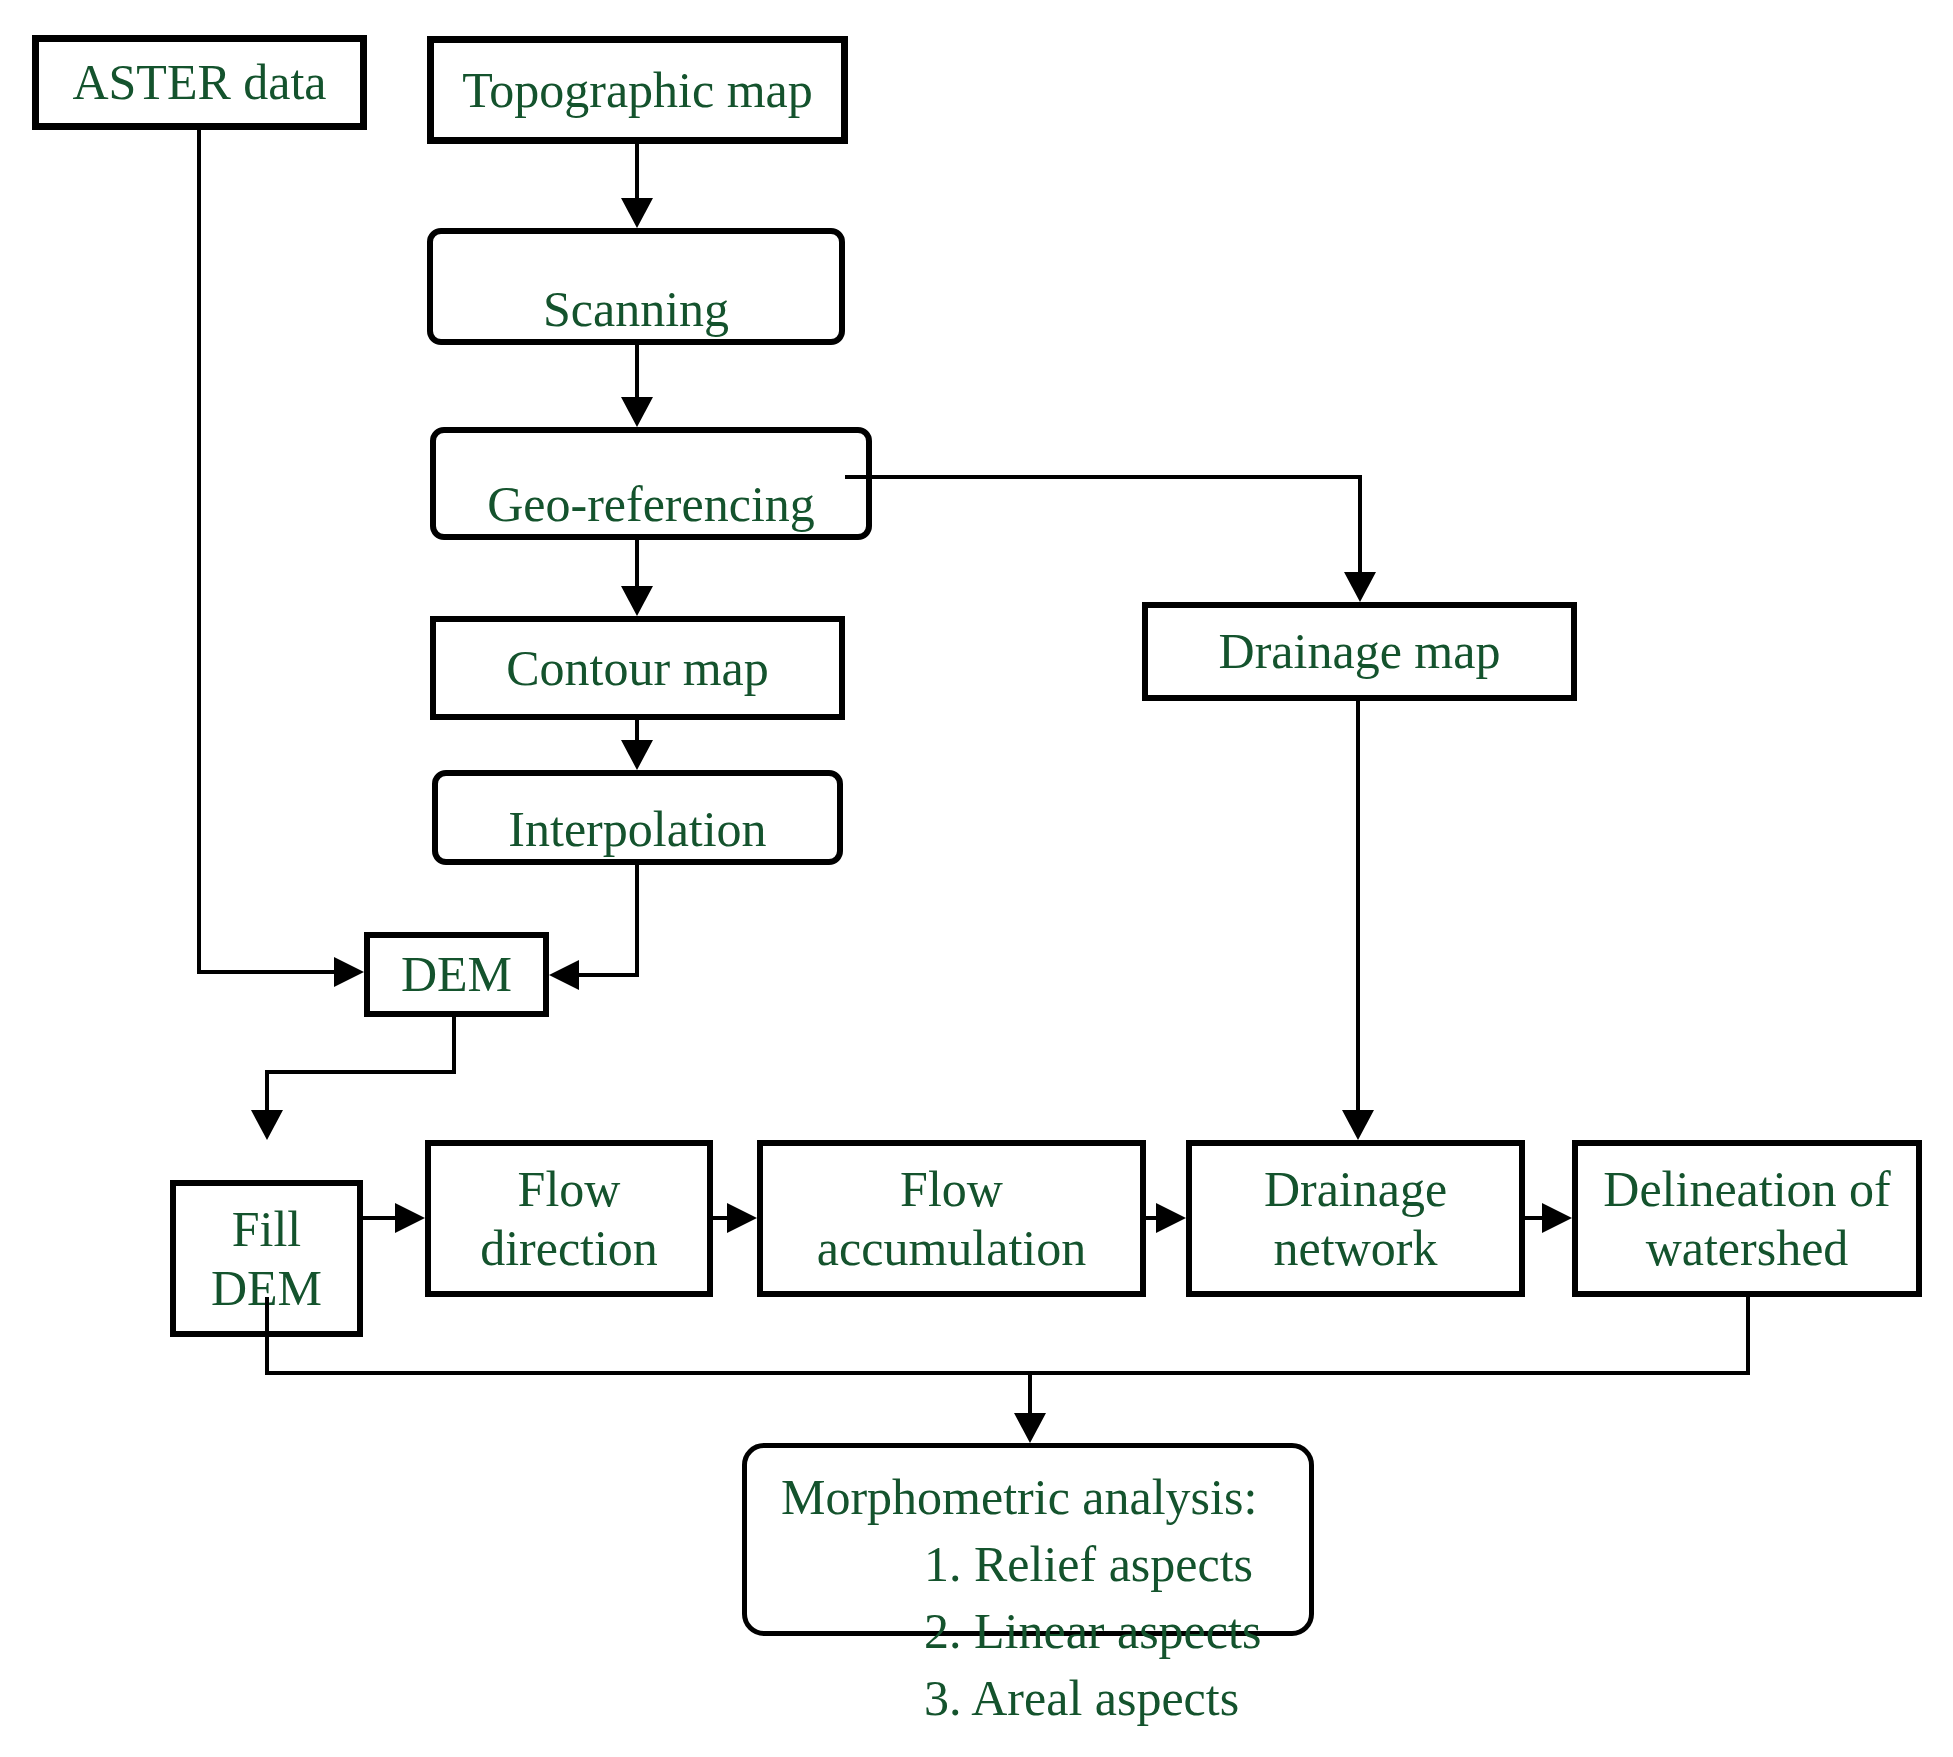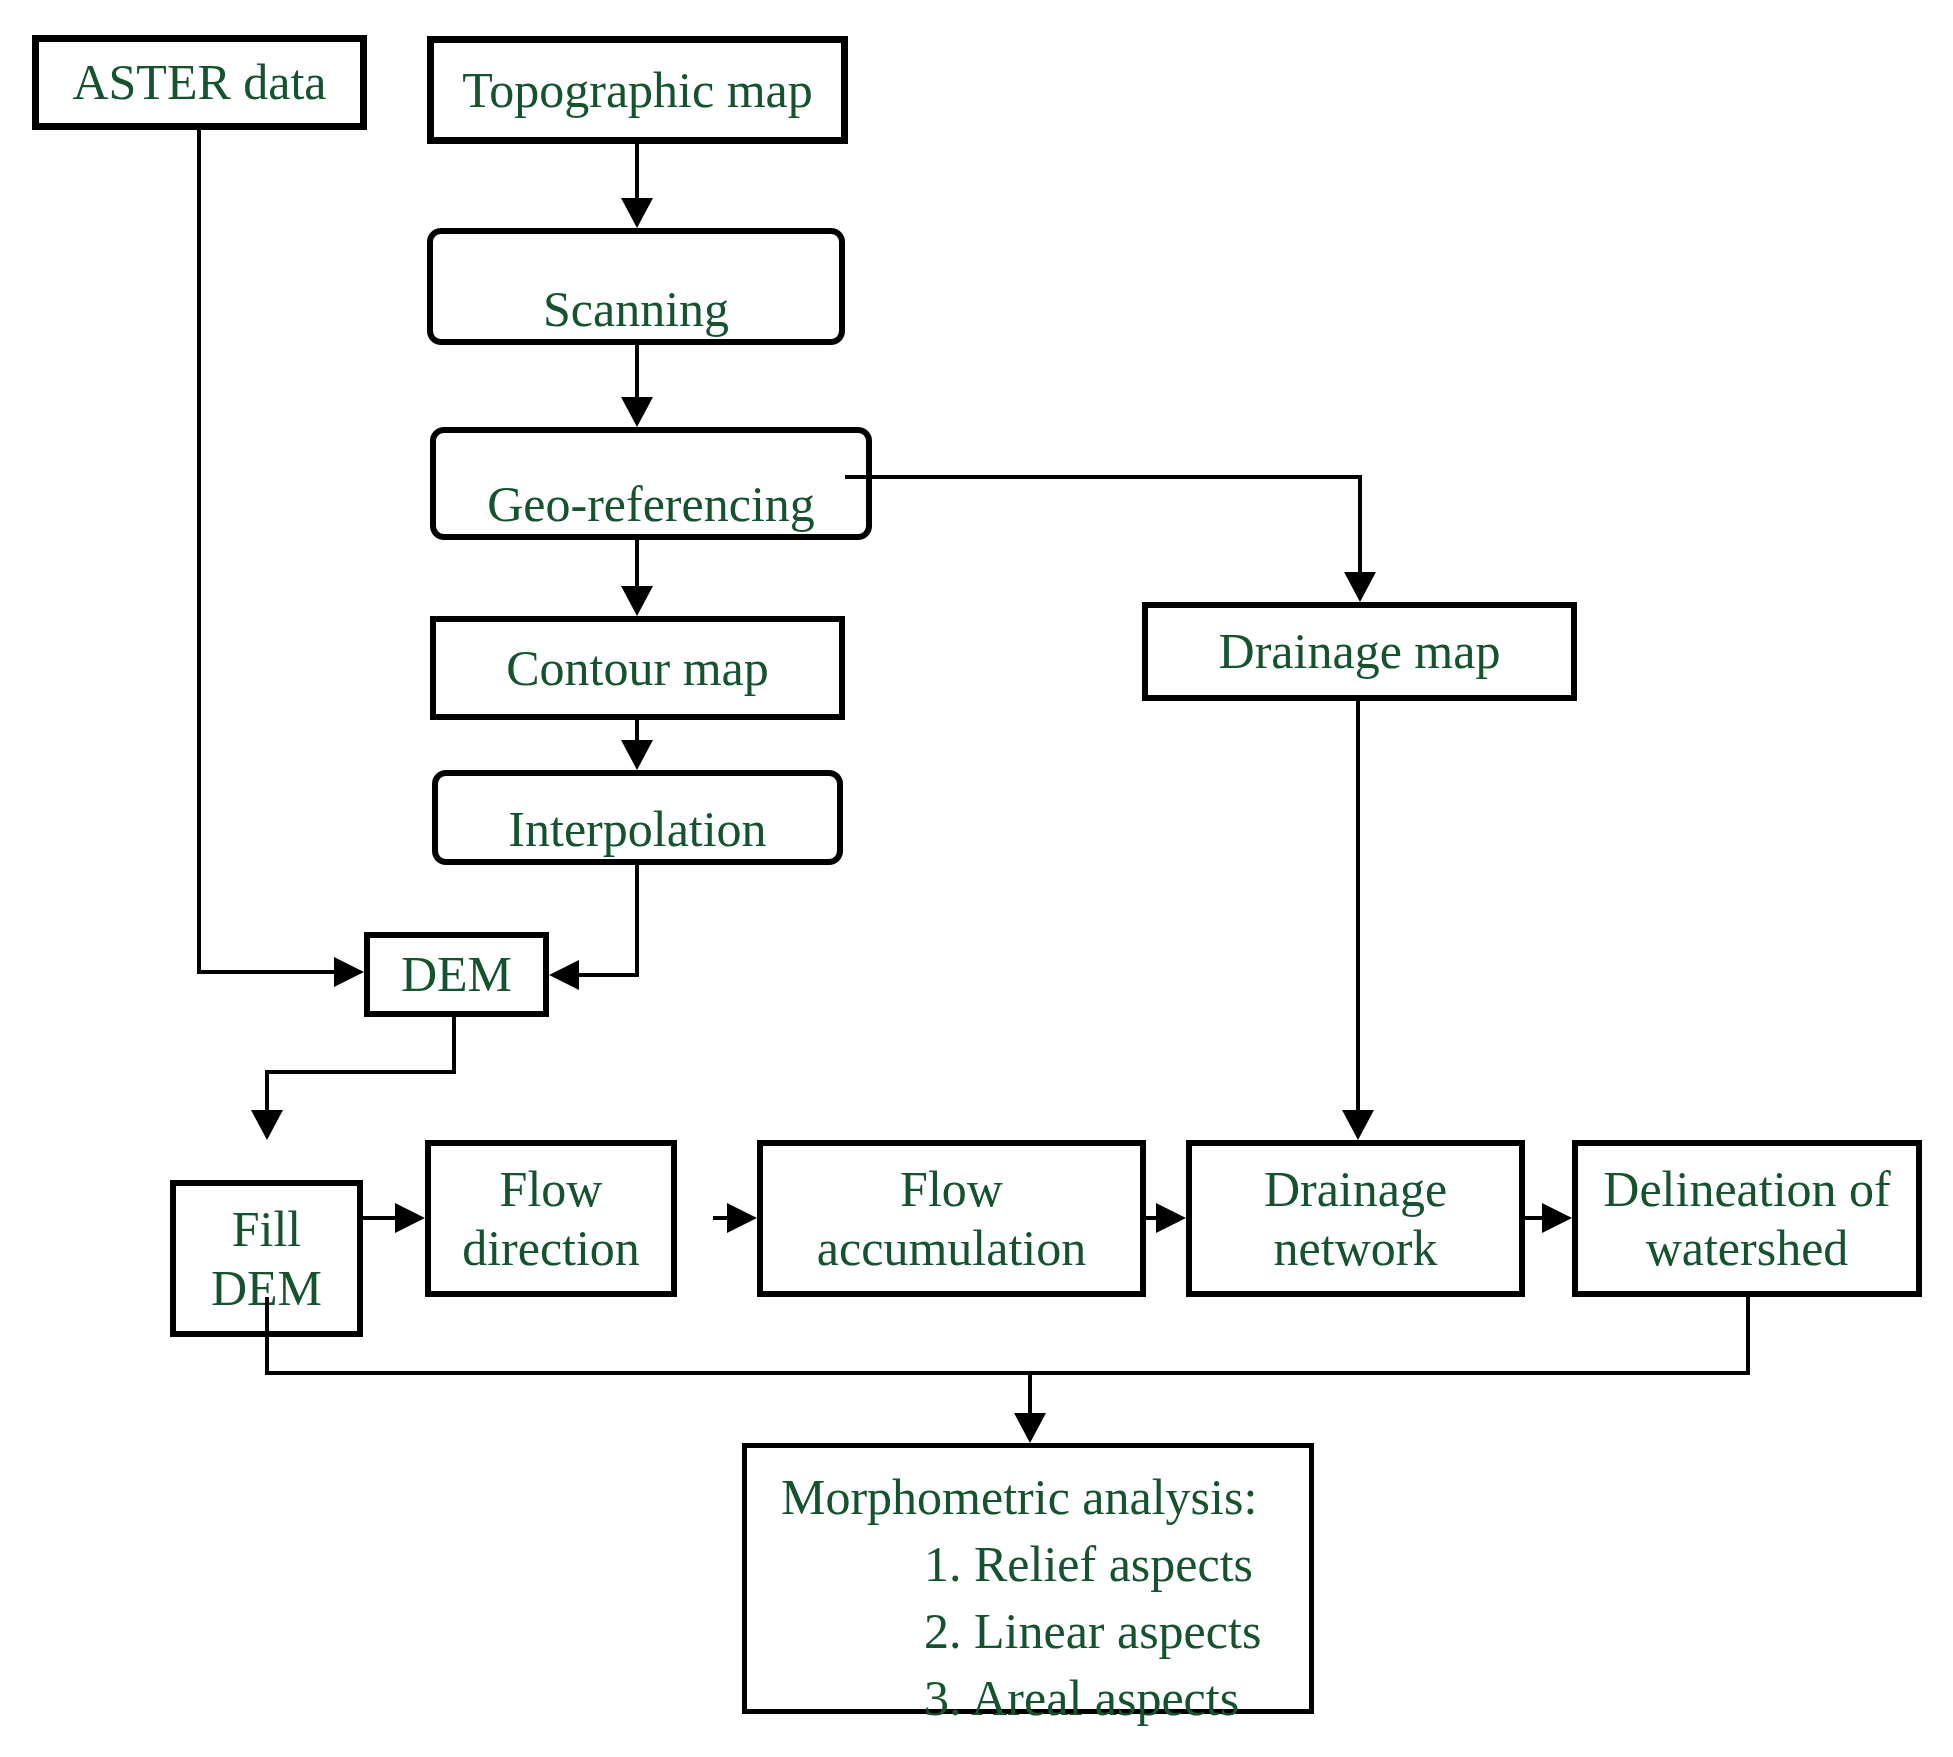--- a/index.html
+++ b/index.html
@@ -101,37 +101,37 @@
   </div>
 
   <div class="box" style="left:1142px; top:602px; width:435px; height:99px;">
     <span>Drainage map</span>
   </div>
 
   <div class="box" style="left:170px; top:1140px; width:193px; height:157px;margin-top:40px;">
     <span>Fill DEM</span>
   </div>
 
-  <div class="box" style="left:425px; top:1140px; width:252px; height:157px;">
+  <div class="box" style="left:425px; top:1140px; width:288px; height:157px;">
     <span>Flow direction</span>
   </div>
 
   <div class="box" style="left:757px; top:1140px; width:389px; height:157px;">
     <span>Flow accumulation</span>
   </div>
 
   <div class="box" style="left:1186px; top:1140px; width:339px; height:157px;">
     <span>Drainage network</span>
   </div>
 
   <div class="box" style="left:1572px; top:1140px; width:350px; height:157px;">
     <span>Delineation of watershed</span>
   </div>
 
-  <div class="morpho-box" style="left:742px; top:1443px; width:572px; height:271px;">
+  <div class="morpho-box" style="left:742px; top:1443px; width:572px; height:193px;border-radius:22px;">
     <div class="morpho-heading">Morphometric analysis:</div>
     <div class="morpho-item">1. Relief aspects</div>
     <div class="morpho-item">2. Linear aspects</div>
     <div class="morpho-item">3. Areal aspects</div>
   </div>
 
   <div class="line" style="left:635px; top:144px; width:4px; height:54px;"></div>
   <div class="arrow-down" style="left:621px; top:198px;"></div>
 
   <div class="line" style="left:635px; top:345px; width:4px; height:52px;"></div>

